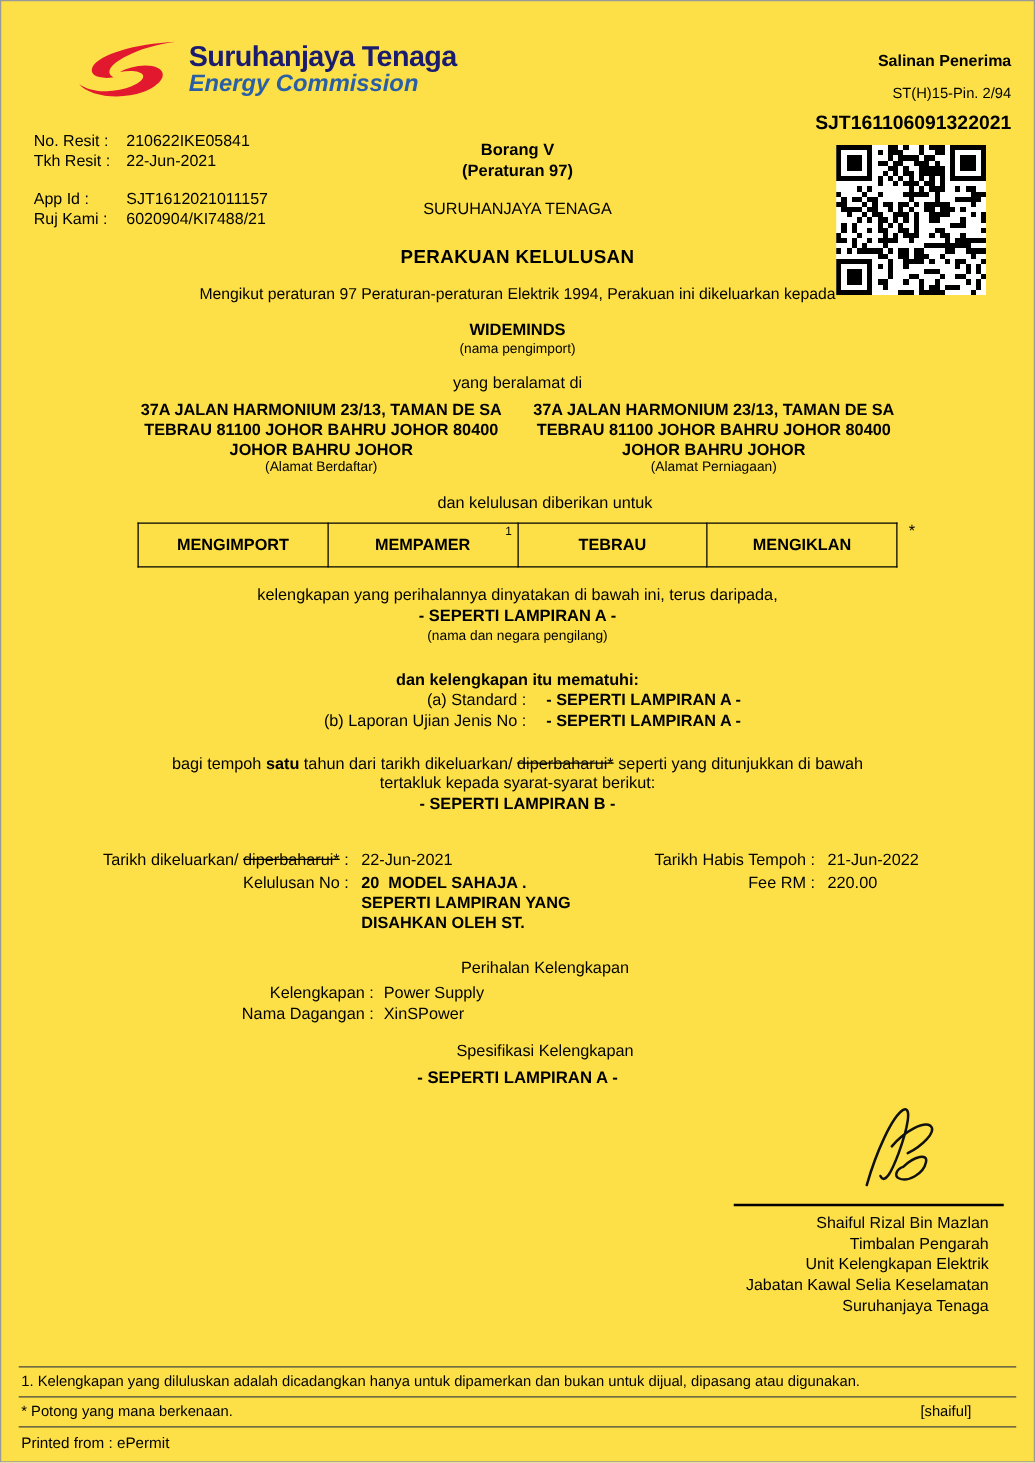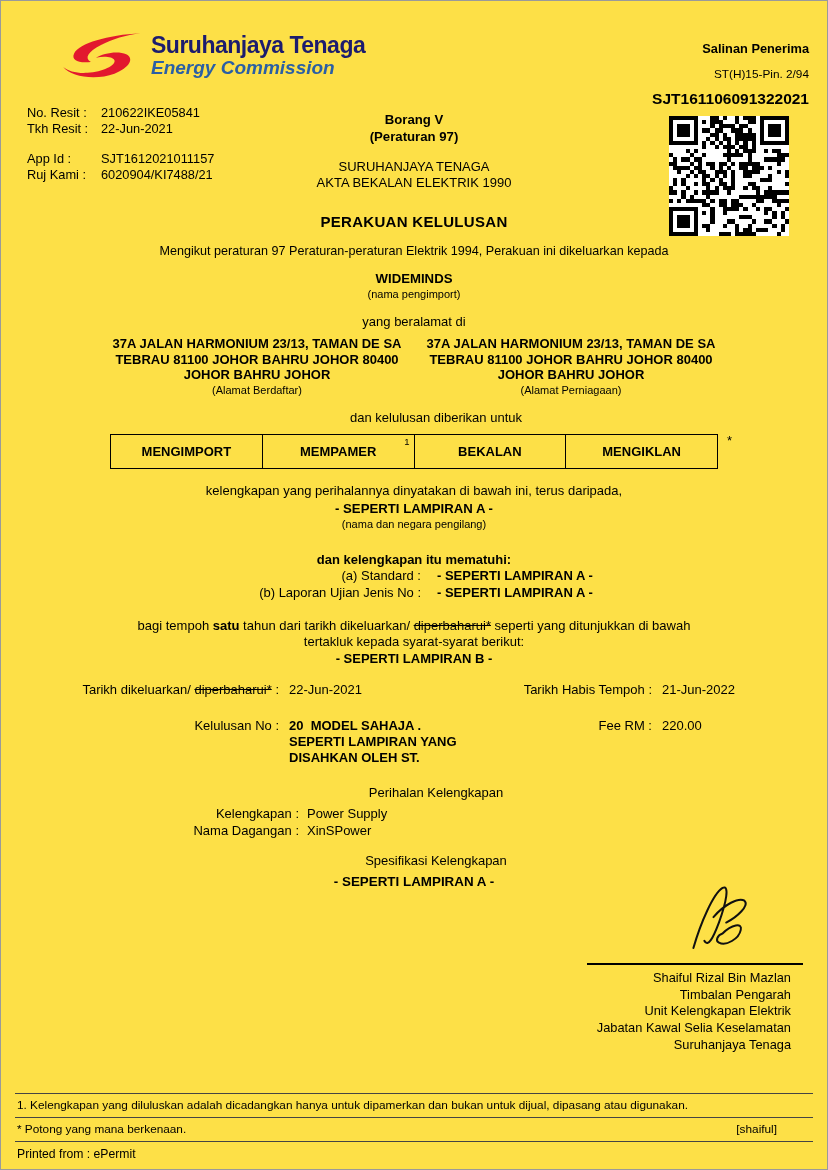--- a/index.html
+++ b/index.html
@@ -58,21 +58,21 @@
   .lampiran{margin-top:2px;font-size:13.2px;}
 
   .compliance-intro{margin-top:20px;font-weight:bold;}
   .compliance-grid{display:grid;grid-template-columns:420px auto;row-gap:1px;}
   .c-label{text-align:right;}
   .c-value{text-align:left;padding-left:16px;font-weight:bold;}
 
   .validity{margin-top:18px;}
   .lampiran-b{margin-top:1px;}
 
-  .details-grid{margin-top:15px;display:grid;grid-template-columns:278px 205px 168px auto;row-gap:20px;text-align:left;}
+  .details-grid{margin-top:29px;display:grid;grid-template-columns:278px 205px 168px auto;row-gap:2px;text-align:left;}
   .d-label{text-align:right;}
   .d-value{padding-left:10px;}
   .d-value.pre div{white-space:pre;}
 
   .section-title{margin-top:20px;font-size:13px;padding-left:44px;}
   .section-title.spec{margin-top:14px;}
   .equip-grid{margin-top:5px;display:grid;grid-template-columns:298px auto;row-gap:1px;text-align:left;}
   .e-label{text-align:right;}
   .e-value{padding-left:8px;}
   .spec-value{margin-top:5px;font-size:13.4px;}
@@ -521,21 +521,20 @@
     </div>
   </div>
 
   <div class="borang">
     <div>Borang V</div>
     <div>(Peraturan 97)</div>
   </div>
 
   <div class="main">
     <div class="org">SURUHANJAYA TENAGA</div>
-    <div class="act">AKTA BEKALAN ELEKTRIK 1990</div>
     <div class="cert-title">PERAKUAN KELULUSAN</div>
     <div class="intro">Mengikut peraturan 97 Peraturan-peraturan Elektrik 1994, Perakuan ini dikeluarkan kepada</div>
     <div class="importer">WIDEMINDS</div>
     <div class="caption">(nama pengimport)</div>
     <div class="addr-intro">yang beralamat di</div>
 
     <div class="addresses">
       <div class="addr-col">
         <div class="addr">37A JALAN HARMONIUM 23/13, TAMAN DE SA TEBRAU 81100 JOHOR BAHRU JOHOR 80400 JOHOR BAHRU JOHOR</div>
         <div class="caption">(Alamat Berdaftar)</div>
@@ -547,21 +546,21 @@
     </div>
 
     <div class="approval-intro">dan kelulusan diberikan untuk</div>
 
     <div class="activity-table-wrap">
       <table class="activity-table">
         <tbody>
         <tr>
           <td><span>MENGIMPORT</span></td>
           <td><span>MEMPAMER</span><span class="supnote">1</span></td>
-          <td><span>BEKALAN</span></td>
+          <td><span>TEBRAU</span></td>
           <td><span>MENGIKLAN</span></td>
         </tr>
         </tbody>
       </table>
       <span class="tbl-asterisk">*</span>
     </div>
 
     <div class="clause">kelengkapan yang perihalannya dinyatakan di bawah ini, terus daripada,</div>
     <div class="lampiran bold">- SEPERTI LAMPIRAN A -</div>
     <div class="caption">(nama dan negara pengilang)</div>

